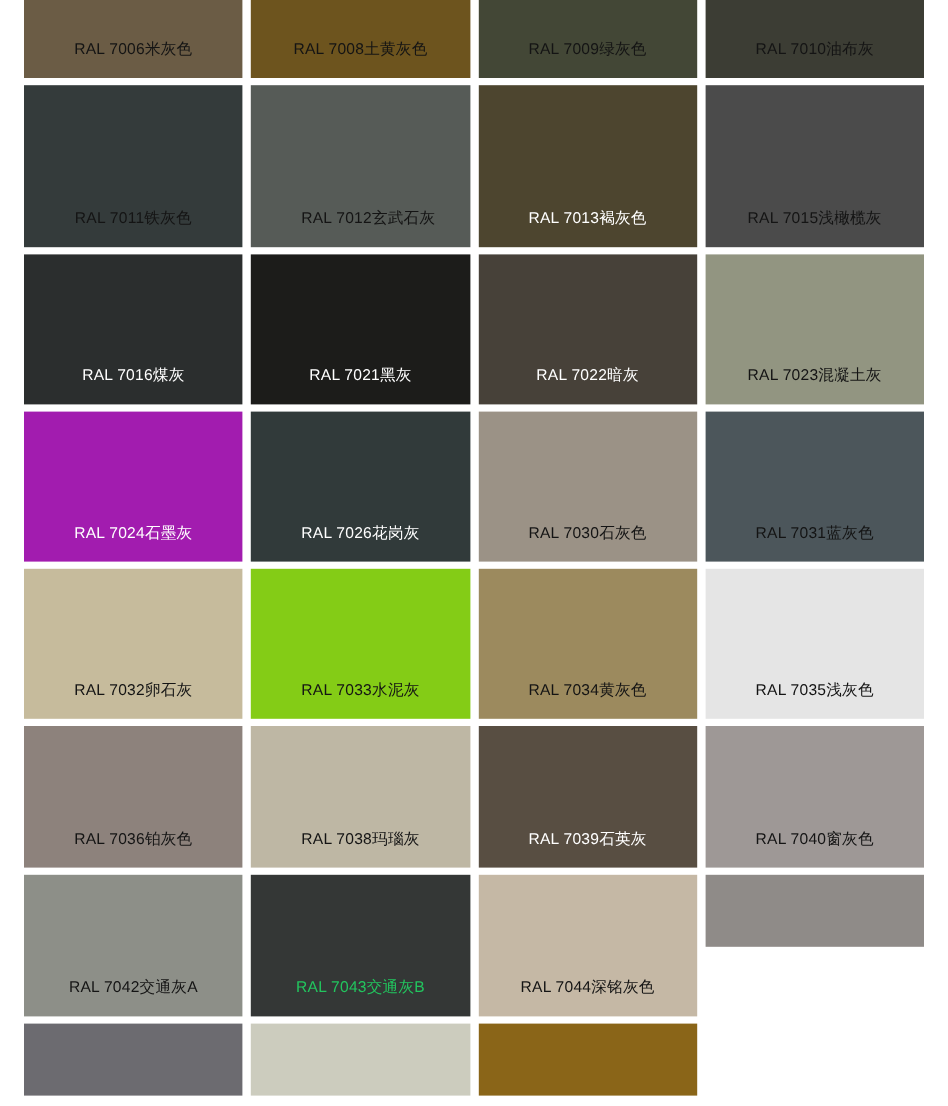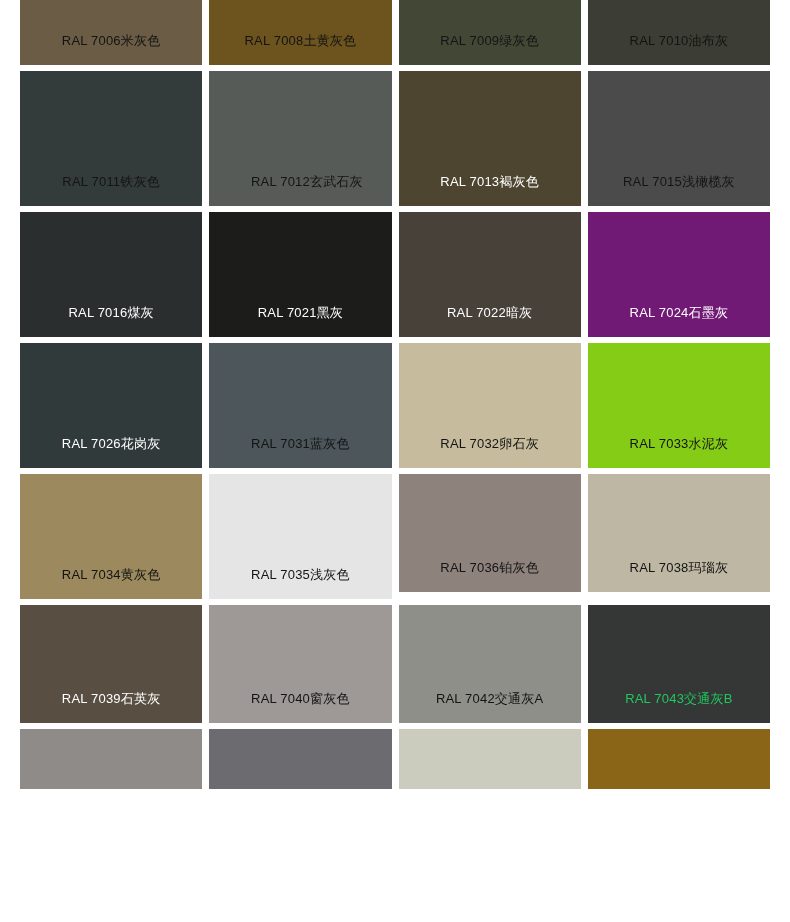--- a/index.html
+++ b/index.html
@@ -77,25 +77,31 @@
     </div>
     <div class="swatch row-h-125" style="background: rgb(43, 46, 46);">
       <span class="swatch-label" style="color: rgb(255, 255, 255);">RAL 7016煤灰</span>
     </div>
     <div class="swatch row-h-125" style="background: rgb(28, 28, 26);">
       <span class="swatch-label" style="color: rgb(255, 255, 255);">RAL 7021黑灰</span>
     </div>
     <div class="swatch row-h-125" style="background: rgb(71, 65, 57);">
       <span class="swatch-label" style="color: rgb(255, 255, 255);">RAL 7022暗灰</span>
     </div>
-    <div class="swatch row-h-125" style="background: #701a75;">
+    <div class="swatch row-h-125" style="background: rgb(146, 149, 129);">
+      <span class="swatch-label" style="color: rgb(20, 20, 20);">RAL 7023混凝土灰</span>
+    </div>
+    <div class="swatch row-h-125" style="background: #a21caf;">
       <span class="swatch-label" style="color: rgb(255, 255, 255);">RAL 7024石墨灰</span>
     </div>
     <div class="swatch row-h-125" style="background: rgb(49, 58, 58);">
       <span class="swatch-label" style="color: rgb(255, 255, 255);">RAL 7026花岗灰</span>
+    </div>
+    <div class="swatch row-h-125" style="background: rgb(155, 146, 134);">
+      <span class="swatch-label" style="color: rgb(20, 20, 20);">RAL 7030石灰色</span>
     </div>
     <div class="swatch row-h-125" style="background: rgb(76, 86, 91);">
       <span class="swatch-label" style="color: rgb(20, 20, 20);">RAL 7031蓝灰色</span>
     </div>
     <div class="swatch row-h-125" style="background: rgb(198, 187, 156);">
       <span class="swatch-label" style="color: rgb(20, 20, 20);">RAL 7032卵石灰</span>
     </div>
     <div class="swatch row-h-125" style="background: #84cc16;">
       <span class="swatch-label" style="color: rgb(20, 20, 20);">RAL 7033水泥灰</span>
     </div>
@@ -116,20 +122,23 @@
     </div>
     <div class="swatch row-h-130" style="background: rgb(158, 152, 150);">
       <span class="swatch-label" style="color: rgb(20, 20, 20);">RAL 7040窗灰色</span>
     </div>
     <div class="swatch row-h-130" style="background: rgb(141, 143, 136);">
       <span class="swatch-label" style="color: rgb(20, 20, 20);">RAL 7042交通灰A</span>
     </div>
     <div class="swatch row-h-130" style="background: rgb(52, 55, 54);">
       <span class="swatch-label" style="color: #22c55e;">RAL 7043交通灰B</span>
     </div>
+    <div class="swatch row-h-130" style="background: rgb(197, 184, 165);">
+      <span class="swatch-label" style="color: rgb(20, 20, 20);">RAL 7044深铭灰色</span>
+    </div>
     <div class="swatch row-h-partial" style="background: rgb(143, 139, 136);">
       <span class="swatch-label" style="color: rgb(20, 20, 20);"></span>
     </div>
     <div class="swatch row-h-partial" style="background: rgb(108, 107, 112);">
       <span class="swatch-label" style="color: rgb(255, 255, 255);"></span>
     </div>
     <div class="swatch row-h-partial" style="background: rgb(204, 204, 190);">
       <span class="swatch-label" style="color: rgb(20, 20, 20);"></span>
     </div>
     <div class="swatch row-h-partial" style="background: rgb(138, 101, 24);">

